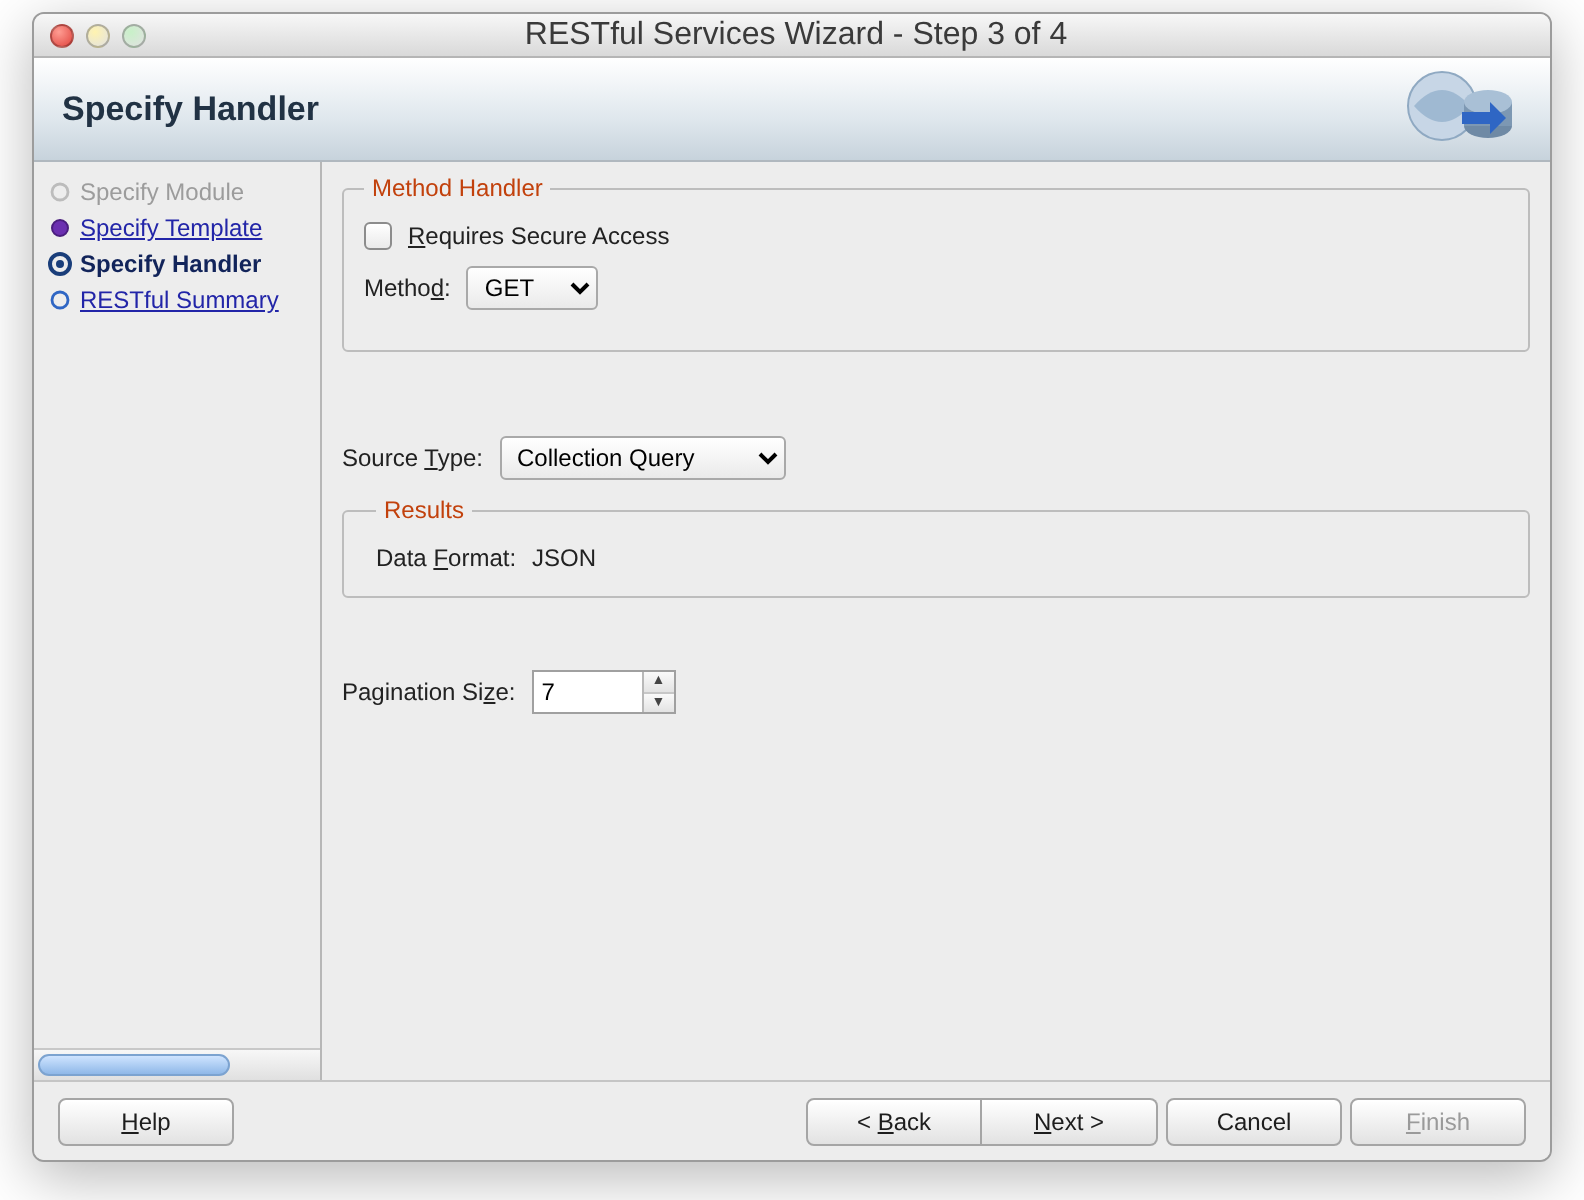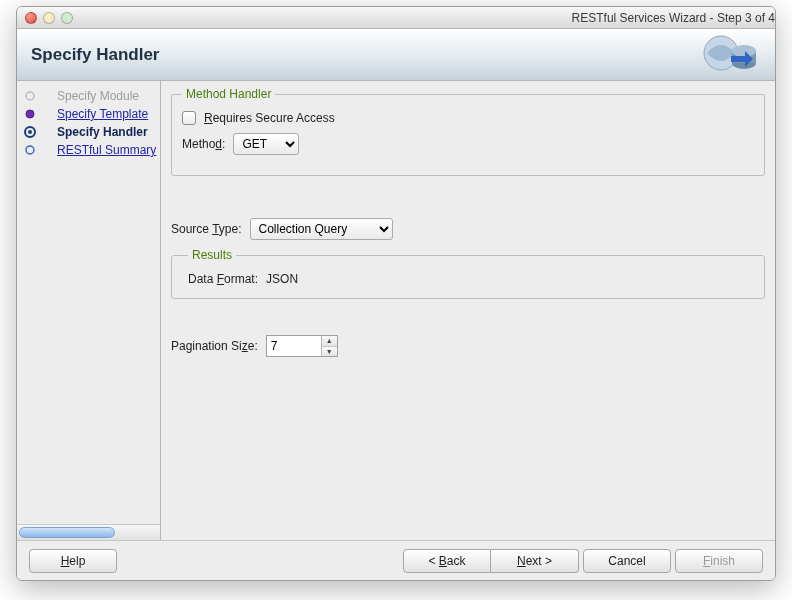--- a/index.html
+++ b/index.html
@@ -39,22 +39,22 @@
   .tl {
     width: 12px; height: 12px; border-radius: 50%;
     border: 1px solid rgba(0,0,0,0.25);
   }
   .tl.red { background: radial-gradient(circle at 35% 30%, #ff9d93, #e0443e); }
   .tl.yel { background: radial-gradient(circle at 35% 30%, #fff3b0, #e2e2e2); }
   .tl.grn { background: radial-gradient(circle at 35% 30%, #c8f0c8, #e2e2e2); }
   .titletext {
     position: absolute;
     left: 4px; right: 0;
-    text-align: right;
-    font-size: 12px;
+    text-align: center;
+    font-size: 16px;
     color: #3a3a3a;
     pointer-events: none;
   }
   .header {
     height: 52px;
     background: linear-gradient(#ffffff, #dfe7ed 60%, #c7d3dc);
     border-bottom: 1px solid #b0b8bf;
     display: flex;
     align-items: center;
     justify-content: space-between;
@@ -89,21 +89,21 @@
   }
   .steps {
     flex: 1;
     padding: 6px 4px;
     overflow: hidden;
     white-space: nowrap;
   }
   .step {
     display: flex;
     align-items: center;
-    gap: 20px;
+    gap: 3px;
     padding: 2px 0 2px 2px;
     font-size: 12px;
   }
   .step-icon {
     width: 14px; height: 14px;
     display: inline-flex; align-items: center; justify-content: center;
     flex-shrink: 0;
   }
   .step.completed .lbl { color: #2225a8; text-decoration: underline; }
   .step.pending   .lbl { color: #2225a8; text-decoration: underline; }
@@ -128,21 +128,21 @@
     padding: 6px 10px 6px 10px;
     overflow: hidden;
   }
   fieldset {
     border: 1px solid #bdbdbd;
     border-radius: 3px;
     margin-bottom: 16px;
     padding: 10px 10px 12px 10px;
   }
   legend {
-    color: #4d7c0f;
+    color: #c2410c;
     font-size: 12px;
     padding: 0 4px;
   }
   .row {
     display: flex;
     align-items: center;
     gap: 8px;
     margin-bottom: 8px;
     font-size: 12px;
     color: #222;

